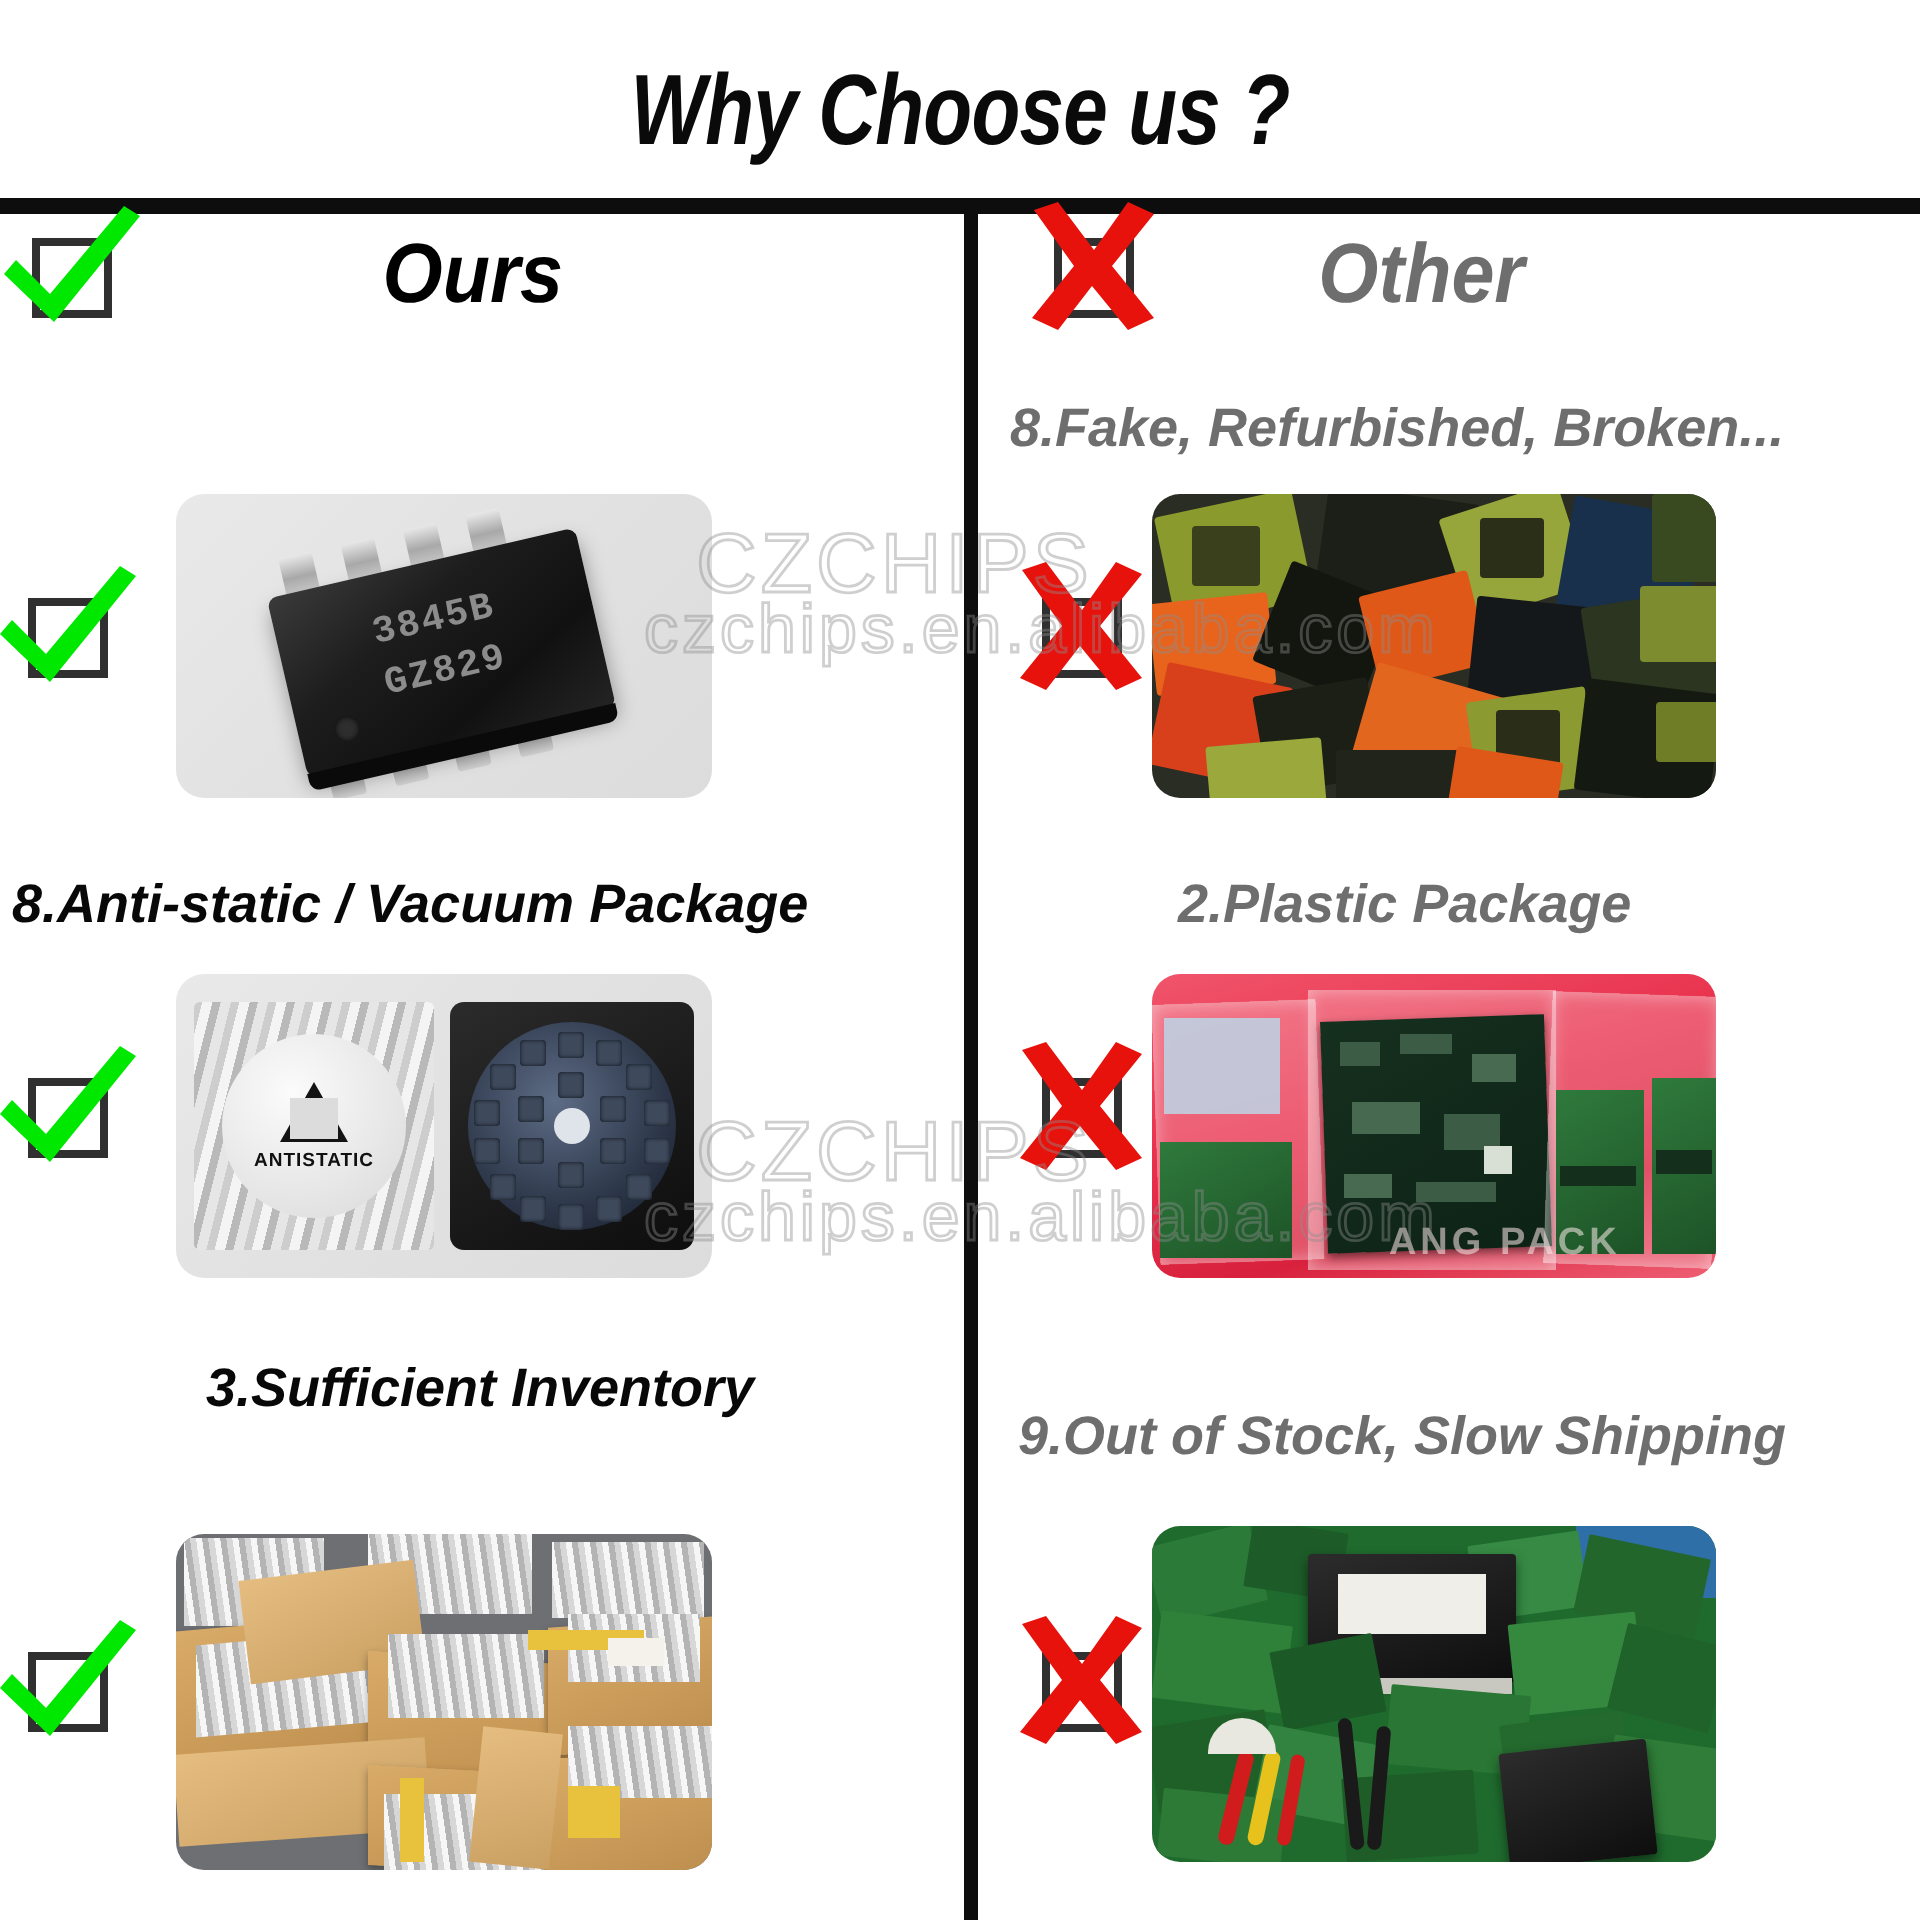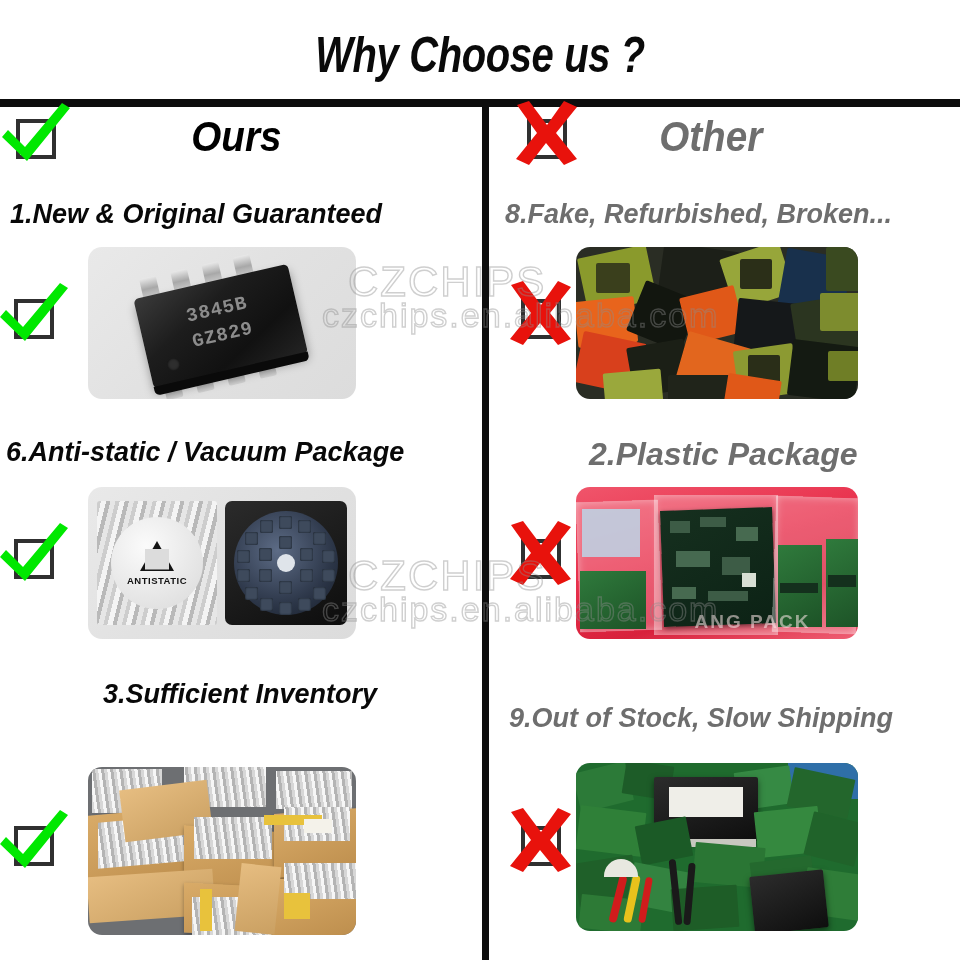--- a/index.html
+++ b/index.html
@@ -145,21 +145,20 @@
 
     <div class="colhead ours">Ours</div>
 
     <div class="mark" style="left:8px;top:6px;">
       <div class="box"></div>
       <svg viewBox="0 0 78 74">
         <path d="M6 38 L12 31 L29 48 L66 4 L74 9 L31 62 Z" fill="#00e800"></path>
       </svg>
     </div>
 
-    <div class="rowlabel l" style="left:10px;top:92px;font-size:27px;">1.New &amp; Original Guaranteed</div>
     <div class="mark" style="left:6px;top:186px;">
       <div class="box"></div>
       <svg viewBox="0 0 78 74">
         <path d="M6 38 L12 31 L29 48 L66 4 L74 9 L31 62 Z" fill="#00e800"></path>
       </svg>
     </div>
     <div class="photo bg-grey" style="left:88px;top:140px;width:268px;height:152px;">
       <div class="chip-scene">
         <div class="pin top" style="left:44px;"></div>
         <div class="pin top" style="left:76px;"></div>
@@ -170,21 +169,21 @@
         <div class="pin bot" style="left:108px;"></div>
         <div class="pin bot" style="left:140px;"></div>
         <div class="chip-body">
           <div class="chip-txt chip-t1">3845B</div>
           <div class="chip-txt chip-t2">GZ829</div>
           <div class="chip-dot"></div>
         </div>
       </div>
     </div>
 
-    <div class="rowlabel l" style="left:6px;top:330px;font-size:27px;">6.Anti-static / Vacuum Package</div>
+    <div class="rowlabel l" style="left:6px;top:330px;font-size:27px;">8.Anti-static / Vacuum Package</div>
     <div class="mark" style="left:6px;top:426px;">
       <div class="box"></div>
       <svg viewBox="0 0 78 74">
         <path d="M6 38 L12 31 L29 48 L66 4 L74 9 L31 62 Z" fill="#00e800"></path>
       </svg>
     </div>
     <div class="photo bg-grey" style="left:88px;top:380px;width:268px;height:152px;">
       <div class="esd-wrap">
         <div class="esd-bag">
           <div class="esd-label">
@@ -296,21 +295,21 @@
         <div class="pc" style="left:160px;top:100px;width:60px;height:50px;background:#8c9a32;transform:rotate(-8deg);"></div>
         <div class="pc" style="left:172px;top:108px;width:32px;height:28px;background:#2a2e18;"></div>
         <div class="pc" style="left:214px;top:96px;width:68px;height:56px;background:#141a12;transform:rotate(7deg);"></div>
         <div class="pc" style="left:252px;top:104px;width:34px;height:30px;background:#6f7e26;"></div>
         <div class="pc" style="left:28px;top:124px;width:58px;height:34px;background:#9aa83c;transform:rotate(-5deg);"></div>
         <div class="pc" style="left:92px;top:128px;width:62px;height:30px;background:#20241a;"></div>
         <div class="pc" style="left:150px;top:130px;width:54px;height:28px;background:#e05818;transform:rotate(9deg);"></div>
       </div>
     </div>
 
-    <div class="rowlabel r" style="left:100px;top:330px;font-size:32px;">2.Plastic Package</div>
+    <div class="rowlabel r" style="left:100px;top:330px;font-size:27px;">2.Plastic Package</div>
     <div class="mark" style="left:24px;top:426px;">
       <div class="box"></div>
       <svg viewBox="0 0 78 74">
         <path d="M10 6 L22 2 L40 26 L57 2 L70 8 L49 34 L70 60 L57 66 L39 44 L22 66 L9 60 L30 34 Z" fill="#e8120c"></path>
       </svg>
     </div>
     <div class="photo" style="left:87px;top:380px;width:282px;height:152px;">
       <div class="pink">
         <div class="bagfilm" style="left:2px;top:14px;width:82px;height:130px;transform:rotate(-2deg);"></div>
         <div style="position:absolute;left:6px;top:22px;width:58px;height:48px;background:#bcd6e8;opacity:.85;"></div>

